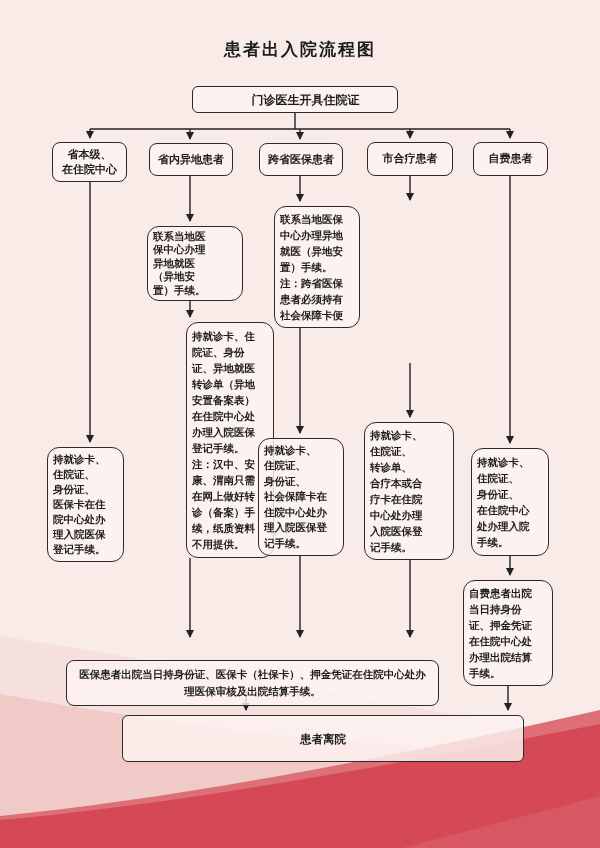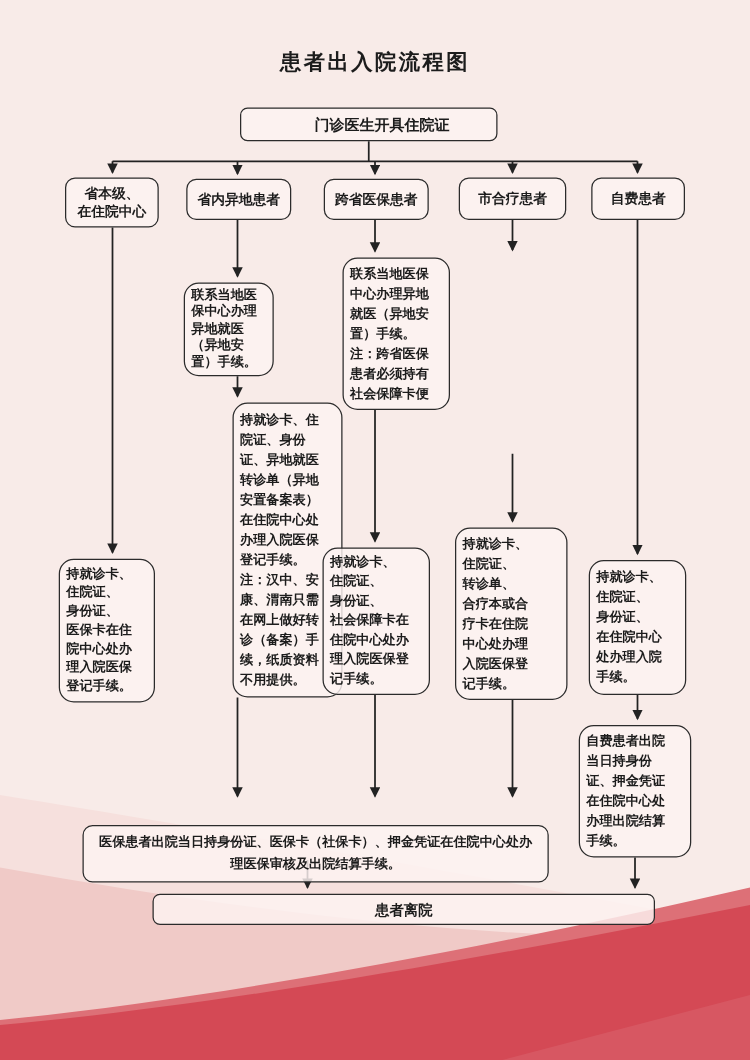--- a/index.html
+++ b/index.html
@@ -79,21 +79,21 @@
 
   <div class="node rect center" style="left:192px;top:86px;width:206px;height:27px;font-size:12px;padding-left:26px;">门诊医生开具住院证</div>
 
   <div class="node r8 center" style="left:52px;top:142px;width:75px;height:40px;font-size:11px;line-height:15px;">省本级、
 在住院中心</div>
   <div class="node r8 center" style="left:149px;top:143px;width:84px;height:33px;font-size:11px;">省内异地患者</div>
   <div class="node r8 center" style="left:259px;top:143px;width:84px;height:33px;font-size:11px;">跨省医保患者</div>
   <div class="node r8 center" style="left:367px;top:142px;width:86px;height:34px;font-size:11px;">市合疗患者</div>
   <div class="node r8 center" style="left:473px;top:142px;width:75px;height:34px;font-size:11px;">自费患者</div>
 
-  <div class="node" style="left:147px;top:226px;width:72px;height:75px;line-height:13.5px;">联系当地医
+  <div class="node" style="left:147px;top:226px;width:96px;height:75px;line-height:13.5px;">联系当地医
 保中心办理
 异地就医
 （异地安
 置）手续。</div>
   <div class="node" style="left:274px;top:206px;width:86px;height:122px;">联系当地医保
 中心办理异地
 就医（异地安
 置）手续。
 注：跨省医保
 患者必须持有
@@ -143,15 +143,15 @@
 手续。</div>
   <div class="node" style="left:463px;top:580px;width:90px;height:106px;">自费患者出院
 当日持身份
 证、押金凭证
 在住院中心处
 办理出院结算
 手续。</div>
 
   <div class="node r8 center" style="left:66px;top:642px;width:373px;height:46px;line-height:17px;margin-top:18px;">医保患者出院当日持身份证、医保卡（社保卡）、押金凭证在住院中心处办
 理医保审核及出院结算手续。</div>
-  <div class="node rect center" style="left:122px;top:715px;width:402px;height:25px;font-size:11.5px;">患者离院</div>
+  <div class="node rect center" style="left:122px;top:715px;width:402px;height:47px;font-size:11.5px;">患者离院</div>
 
 </div>
 
 </body></html>

